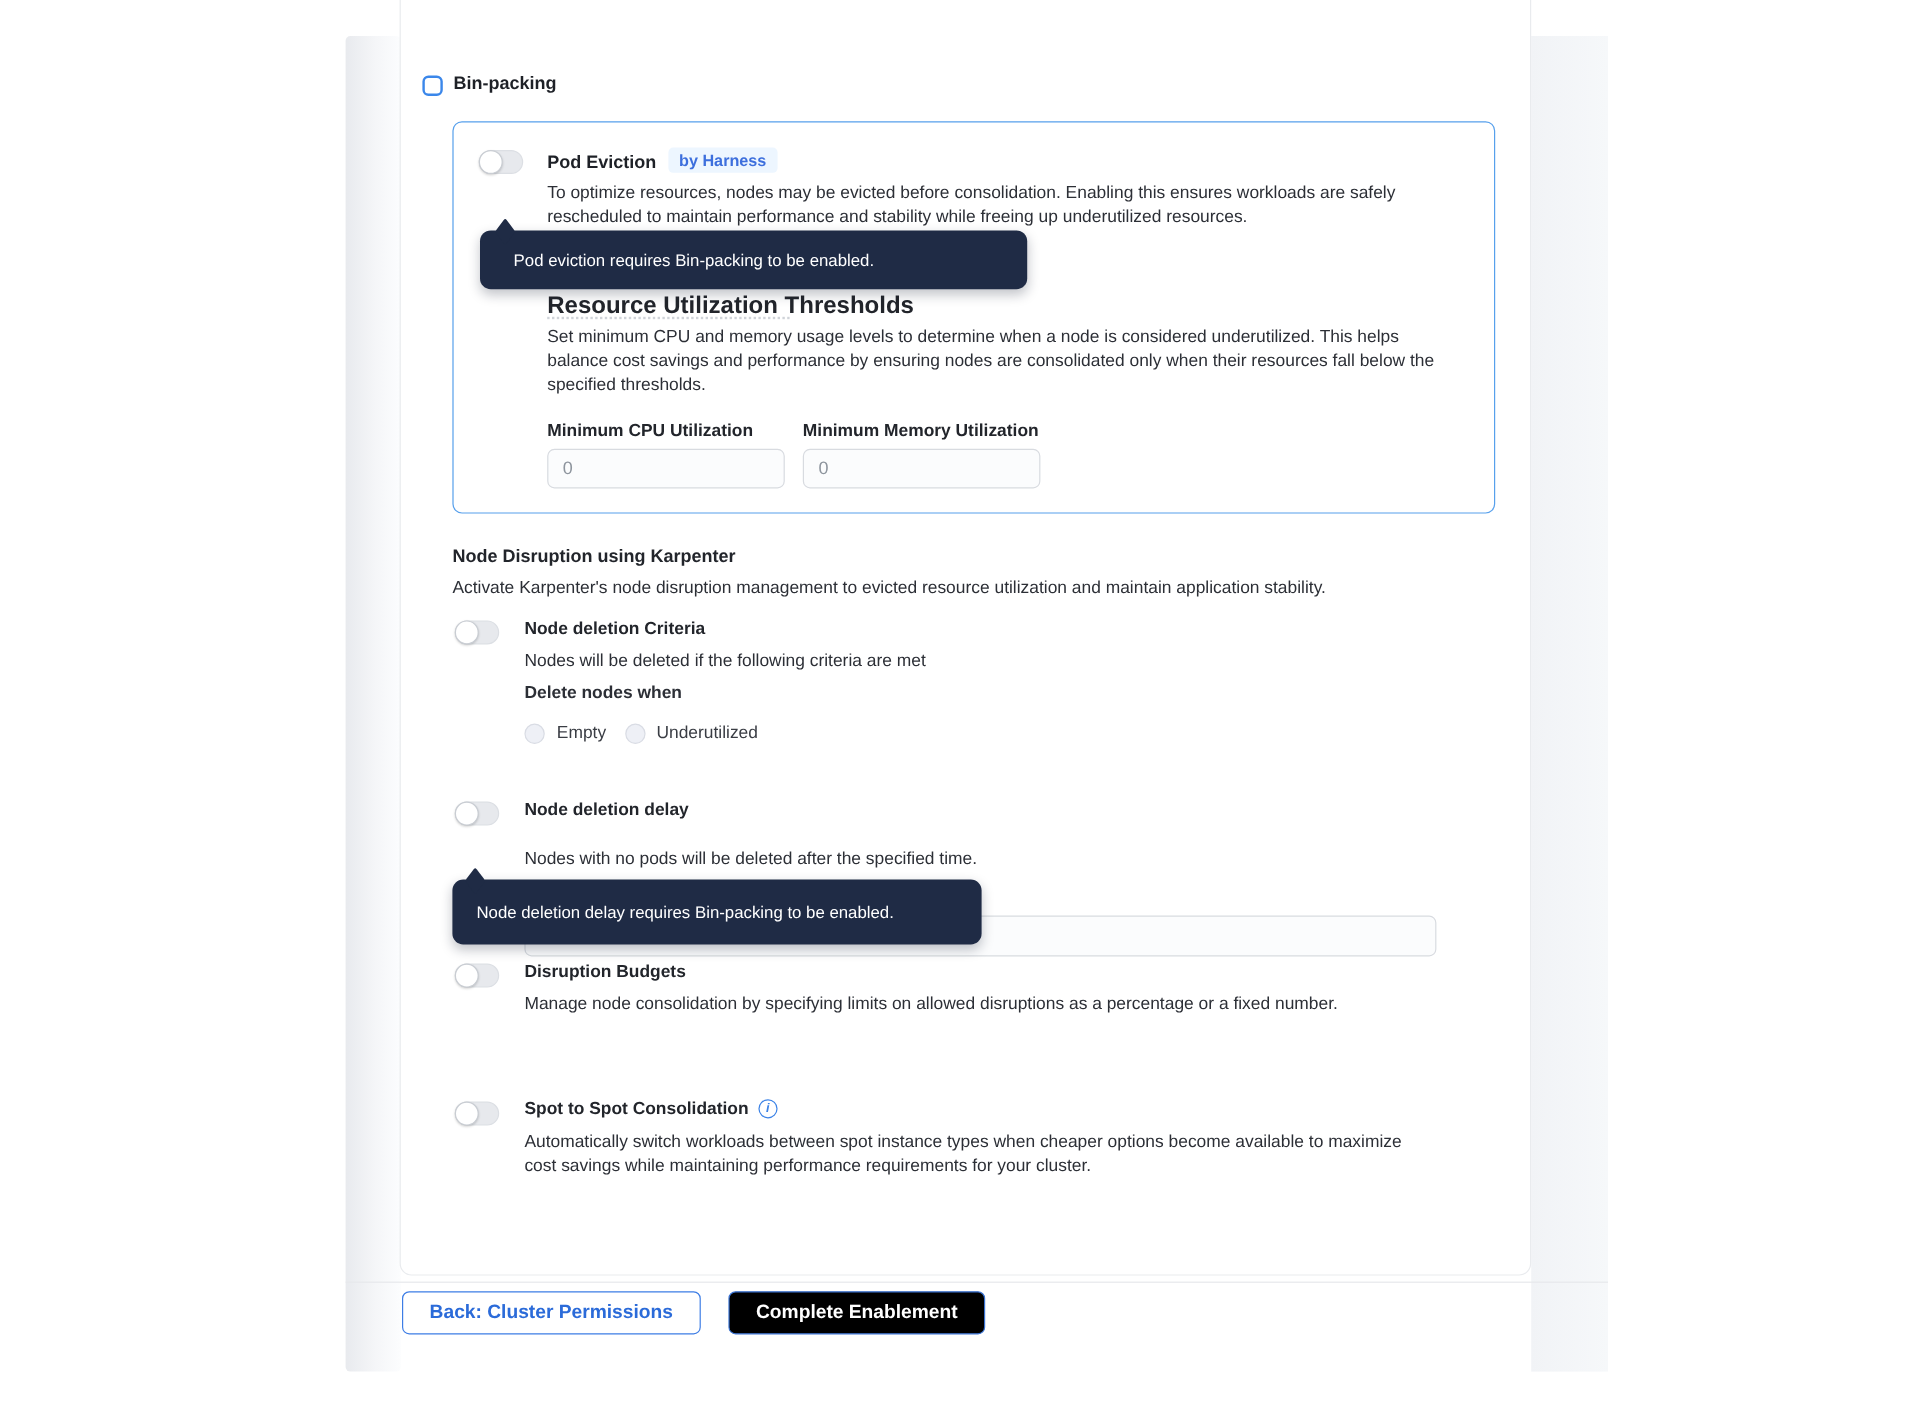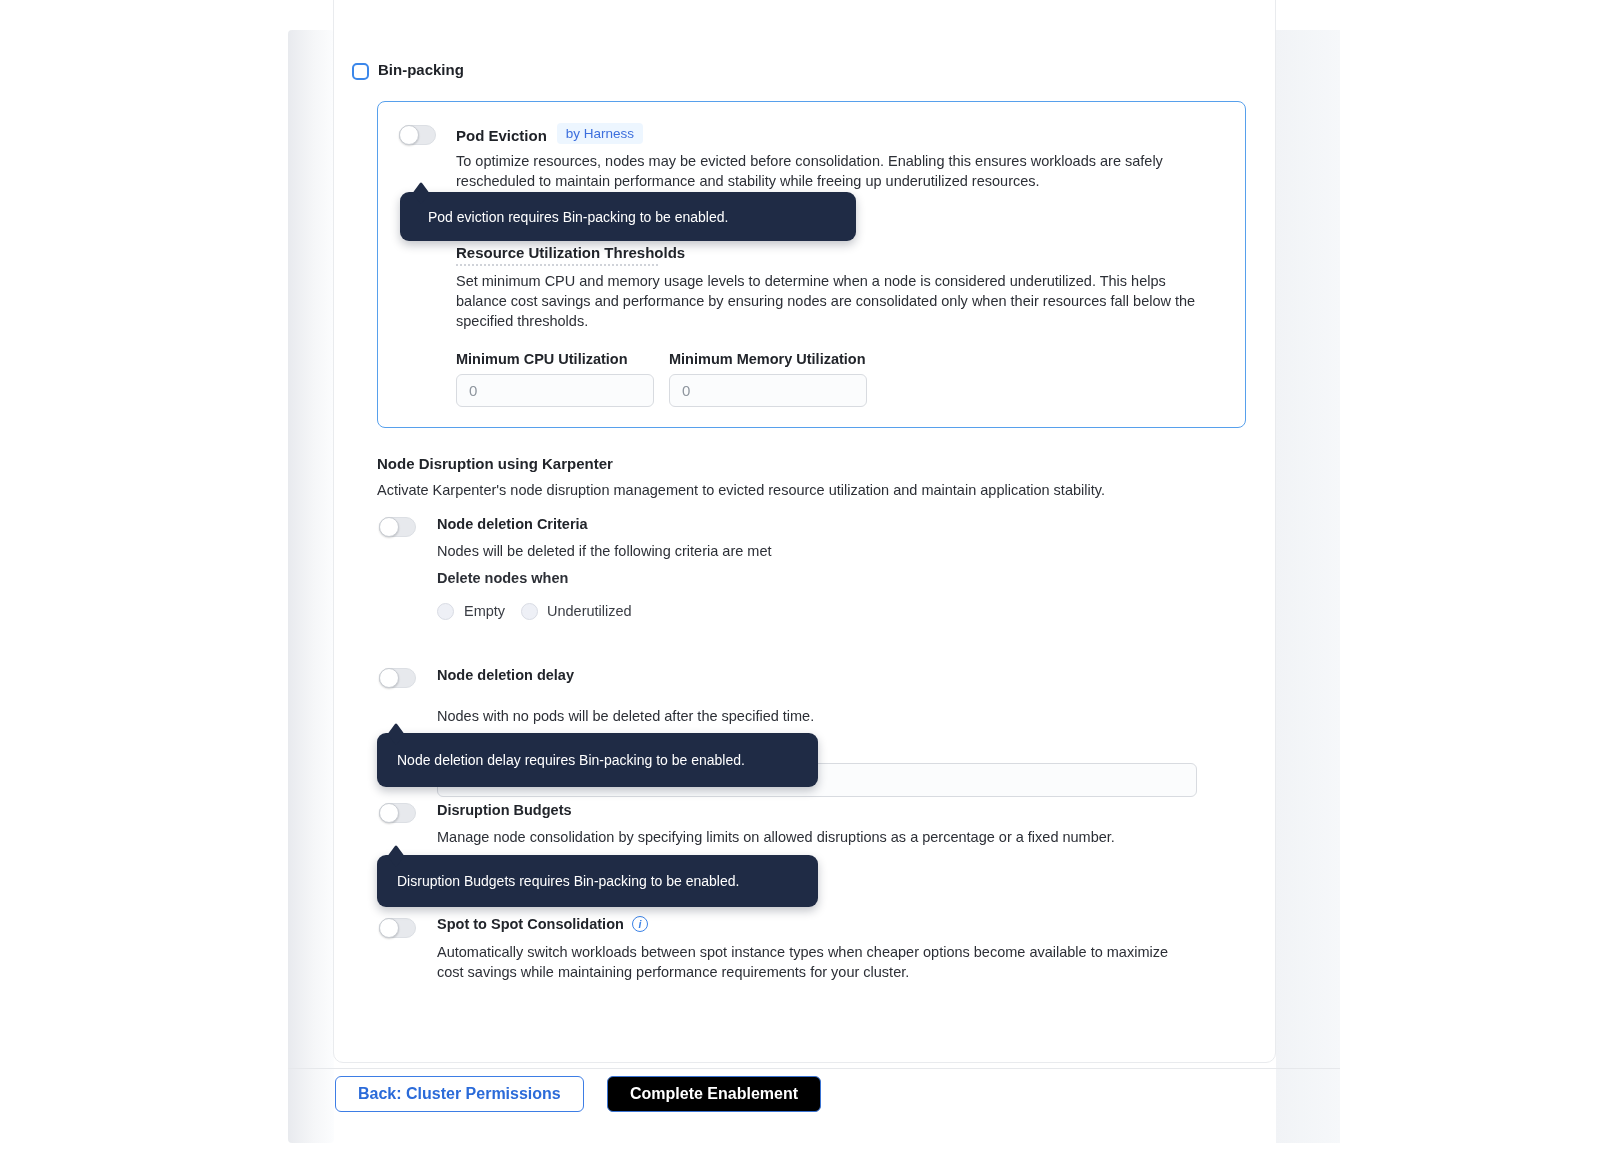--- a/index.html
+++ b/index.html
@@ -21,21 +21,21 @@
 
   .blue-card { position:absolute; left:377px; top:101px; width:869px; height:327px;
     border:1.5px solid #57a0ec; border-radius:8px; background:#ffffff; }
 
   .toggle { width:37px; height:20px; border-radius:10px; background:#e7e9ed; border:1px solid #dcdfe4; position:absolute; }
   .toggle .knob { position:absolute; left:-1px; top:-1px; width:20px; height:20px; border-radius:50%;
     background:#ffffff; border:1px solid #c9cdd3; box-shadow:0 1px 2px rgba(0,0,0,.18); }
 
   .title-row { position:absolute; display:flex; align-items:flex-end; gap:10px; }
   .sec-title { font-size:15px; font-weight:bold; color:#1e2127; }
-  .badge { background:#edf6ff; color:#3d6fdd; font-size:13.5px; font-weight:400; padding:3px 9px; border-radius:4px; }
+  .badge { background:#edf6ff; color:#3d6fdd; font-size:13.5px; font-weight:700; padding:3px 9px; border-radius:4px; }
 
   .body-text { font-size:14.5px; line-height:20px; color:#2c2f36; position:absolute; }
   .bold-label { font-size:14.5px; font-weight:bold; color:#22252b; position:absolute; }
   .semi-label { font-size:14.5px; font-weight:600; color:#2c2f36; position:absolute; }
 
   .tooltip { position:absolute; background:#1f2b45; color:#ffffff; border-radius:9px;
     display:flex; align-items:center; font-size:14px; z-index:6; box-shadow:0 4px 10px rgba(15,25,45,.25); }
   .tooltip .tip-arrow { position:absolute; width:14px; height:14px; background:#1f2b45;
     transform:rotate(45deg) skew(8deg,8deg); top:-6px; border-radius:2px; }
 
@@ -82,21 +82,21 @@
       <span class="badge">by Harness</span>
     </div>
 
     <div class="body-text" style="left:78px; top:49px; width:720px; z-index:1;">To optimize resources, nodes may be evicted before consolidation. Enabling this ensures workloads are safely rescheduled to maintain performance and stability while freeing up underutilized resources.</div>
 
     <div class="tooltip" style="left:22px; top:90px; width:456px; height:49px; padding-left:28px;">
       <div class="tip-arrow" style="left:14px;"></div>
       <span>Pod eviction requires Bin-packing to be enabled.</span>
     </div>
 
-    <div class="bold-label" style="left:78px; top:142px; font-size:15px;">Resource Utilization Thresholds</div>
+    <div class="bold-label" style="left:78px; top:142px; font-size:20px;">Resource Utilization Thresholds</div>
     <div class="ghost-line" style="left:78px; top:162px;"></div>
 
     <div class="body-text" style="left:78px; top:169px; width:752px;">Set minimum CPU and memory usage levels to determine when a node is considered underutilized. This helps balance cost savings and performance by ensuring nodes are consolidated only when their resources fall below the specified thresholds.</div>
 
     <div class="bold-label" style="left:78px; top:249px;">Minimum CPU Utilization</div>
     <div class="bold-label" style="left:291px; top:249px;">Minimum Memory Utilization</div>
 
     <input class="text-input" style="left: 78px; top: 272px; width: 198px; height: 33px;" placeholder="0">
     <input class="text-input" style="left: 291px; top: 272px; width: 198px; height: 33px;" placeholder="0">
   </div>
@@ -128,24 +128,20 @@
     <div class="tip-arrow" style="left:12px;"></div>
     <span>Node deletion delay requires Bin-packing to be enabled.</span>
   </div>
 
   <div class="toggle" style="left:379px; top:803px;">
     <div class="knob"></div>
   </div>
   <div class="bold-label" style="left:437px; top:802px;">Disruption Budgets</div>
   <div class="body-text" style="left:437px; top:827px;">Manage node consolidation by specifying limits on allowed disruptions as a percentage or a fixed number.</div>
 
-  <div class="tooltip" style="left:377px; top:855px; width:441px; height:52px; padding-left:20px;">
-    <div class="tip-arrow" style="left:12px;"></div>
-    <span>Disruption Budgets requires Bin-packing to be enabled.</span>
-  </div>
 
   <div class="toggle" style="left:379px; top:918px;">
     <div class="knob"></div>
   </div>
   <div class="title-row" style="left:437px; top:916px; gap:8px;">
     <span class="bold-label" style="position:static;">Spot to Spot Consolidation</span>
     <span class="info-icon">i</span>
   </div>
   <div class="body-text" style="left:437px; top:942px; width:758px;">Automatically switch workloads between spot instance types when cheaper options become available to maximize cost savings while maintaining performance requirements for your cluster.</div>
 

